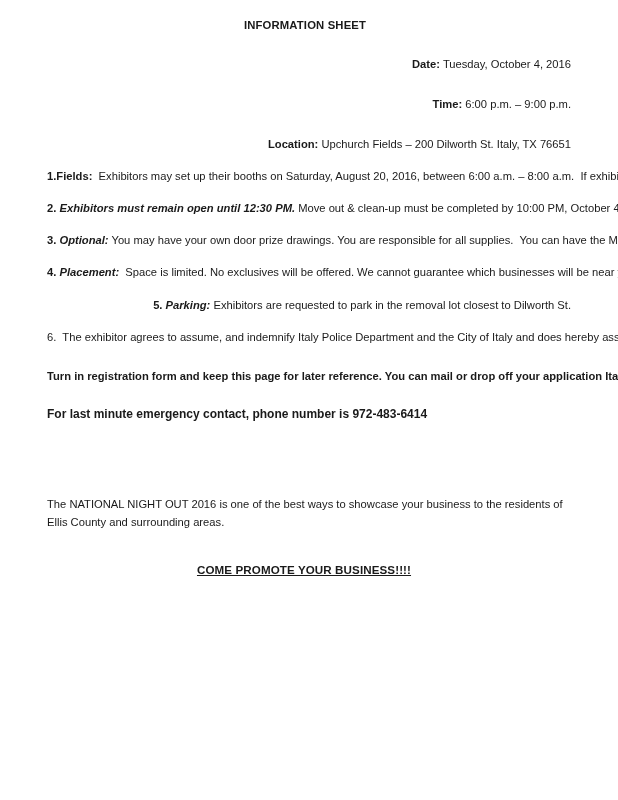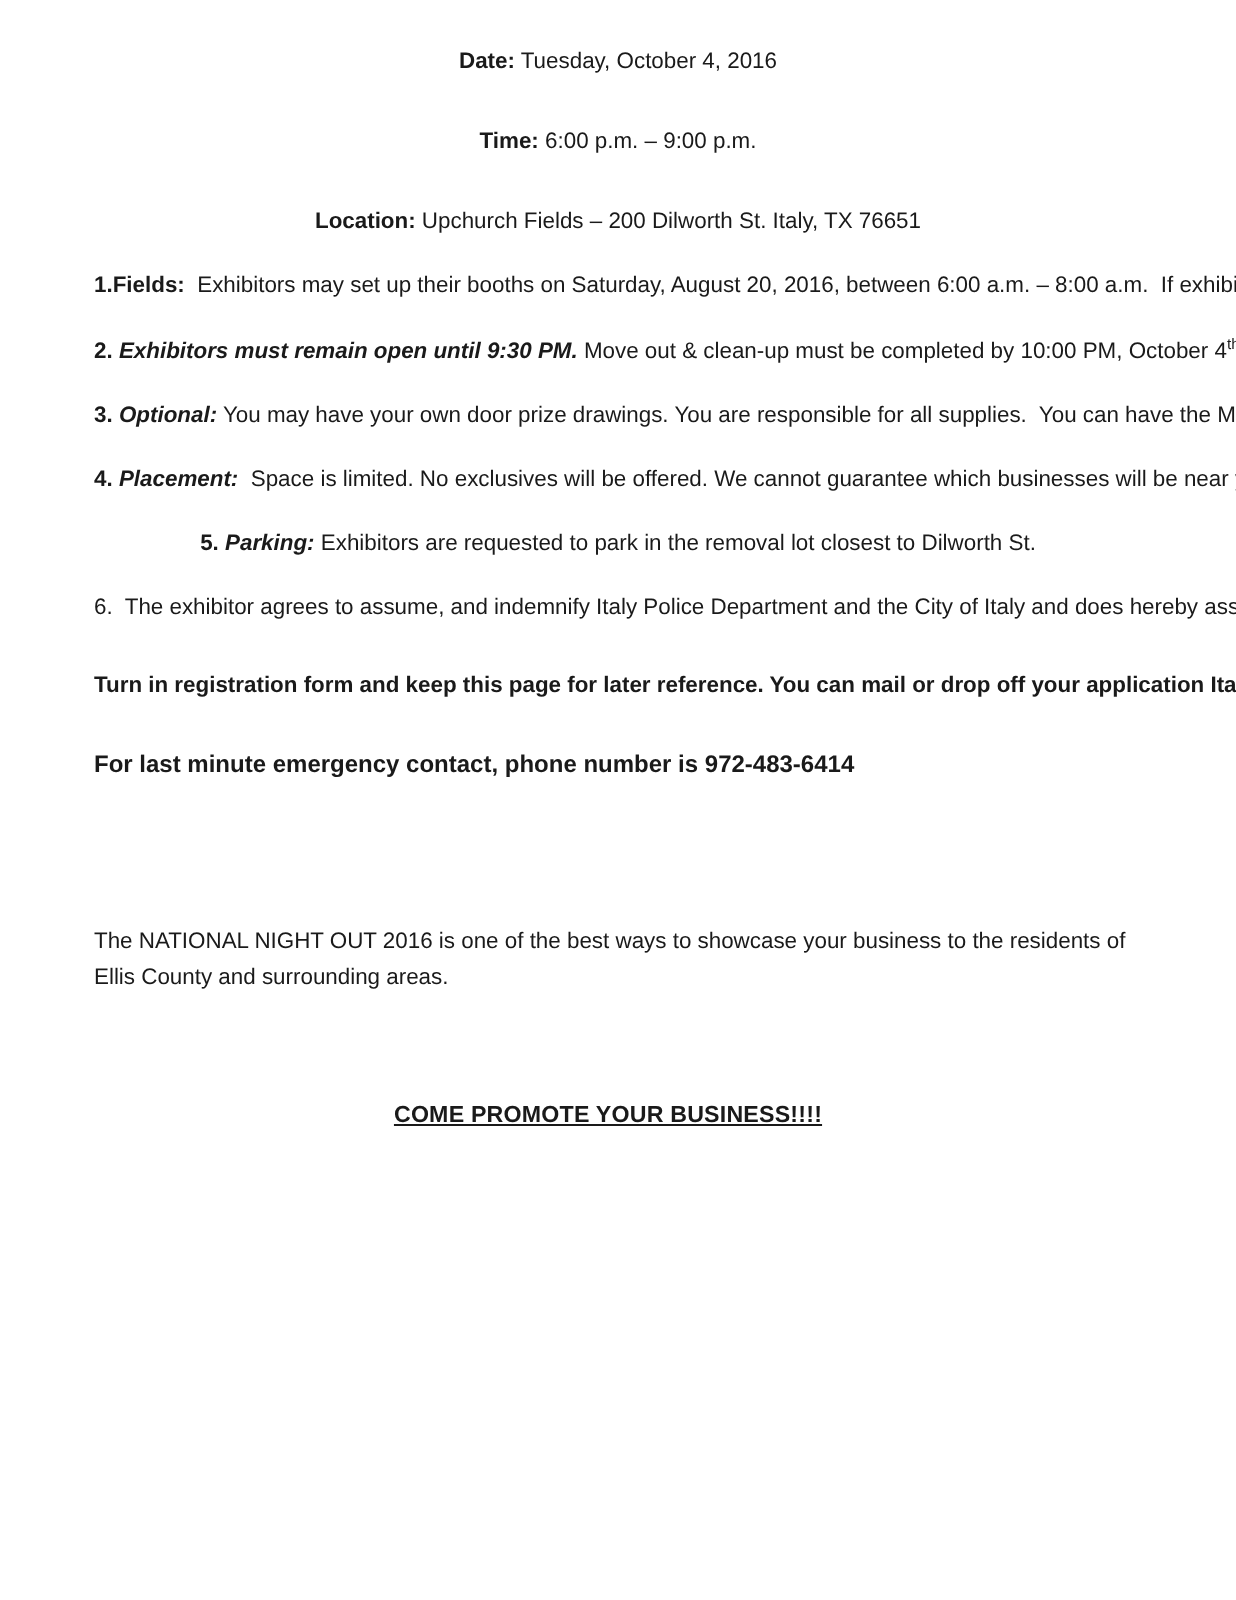--- a/index.html
+++ b/index.html
@@ -33,21 +33,21 @@
     letter-spacing: 0.15px;
     margin: 0;
     padding-top: 19px;
     padding-right: 8px;
     line-height: 1.2;
   }
   .para {
     font-size: 11.2px;
     line-height: 1.62;
     margin: 0;
-    text-align: center;
+    text-align: right;
   }
   .field-line {
     margin-top: 22px;
   }
   .item {
     margin-top: 14px;
   }
   .lbl {
     font-weight: bold;
   }
@@ -74,46 +74,47 @@
     font-weight: bold;
     font-size: 12px;
     line-height: 1.62;
   }
   .promo-para {
     margin-top: 70px;
     font-size: 11.2px;
     line-height: 1.62;
   }
   .closing {
-    margin-top: 52px;
+    margin-top: 32px;
     text-align: center;
     font-weight: bold;
     font-size: 11.6px;
     text-decoration: underline;
     padding-right: 10px;
     letter-spacing: 0.1px;
   }
   .sp-wide { white-space: pre; }
 </style>
 </head>
 <body>
 
 <div class="page">
   <div class="sheet">
 
+    <div class="doc-title">INFORMATION SHEET</div>
 
     <div class="para field-line"><span class="lbl">Date:</span><span> Tuesday, October 4, 2016</span></div>
 
     <div class="para field-line"><span class="lbl">Time:</span><span> 6:00 p.m. – 9:00 p.m.</span></div>
 
     <div class="para field-line"><span class="lbl">Location:</span><span> Upchurch Fields – 200 Dilworth St. Italy, TX 76651</span></div>
 
     <div class="para item"><span class="b sp-wide">1.</span><span class="b sp-wide">Fields:</span><span class="sp-wide">  Exhibitors may set up their booths on Saturday, August 20, 2016, between 6:00 a.m. – 8:00 a.m.  If exhibitors are not present by 8:00 a.m., booth space may be reassigned.</span></div>
 
-    <div class="para item"><span class="b sp-wide">2.</span><span class="sp-wide">&nbsp;</span><span class="bi sp-wide">Exhibitors must remain open until 9:30 PM.</span><span class="sp-wide"> Move out &amp; clean-up must be completed by 10:00 PM, October 4</span><sup>th</sup></div>
+    <div class="para item"><span class="b sp-wide">2.</span><span class="sp-wide">&nbsp;</span><span class="bi sp-wide">Exhibitors must remain open until 12:30 PM.</span><span class="sp-wide"> Move out &amp; clean-up must be completed by 10:00 PM, October 4</span><sup>th</sup></div>
 
     <div class="para item"><span class="b sp-wide">3.</span><span class="sp-wide">&nbsp;</span><span class="bi sp-wide">Optional:</span><span class="sp-wide"> You may have your own door prize drawings. You are responsible for all supplies.  You can have the MC announce the winner provided with specific instructions if needed.</span></div>
 
     <div class="para item"><span class="b sp-wide">4.</span><span class="sp-wide">&nbsp;</span><span class="bi sp-wide">Placement:</span><span class="sp-wide">  Space is limited. No exclusives will be offered. We cannot guarantee which businesses will be near your booth. Booths are assigned but are not considered secure until a signed, completed form is returned to the Italy Police Department.</span></div>
 
     <div class="para item"><span class="b sp-wide">5.</span><span class="sp-wide">&nbsp;</span><span class="bi sp-wide">Parking:</span><span class="sp-wide"> Exhibitors are requested to park in the removal lot closest to Dilworth St.</span></div>
 
     <div class="para item"><span class="sp-wide">6.</span><span class="sp-wide">  The exhibitor agrees to assume, and indemnify Italy Police Department and the City of Italy and does hereby assume all risks, responsibilities and liabilities to losses, property damages or personal injuries resulting directly or indirectly from the installation, operation, maintenance, dismantling, and removal of exhibits and displays, and, therefore, the Italy Police Department and City of Italy will have no responsibility.</span></div>
 
 

